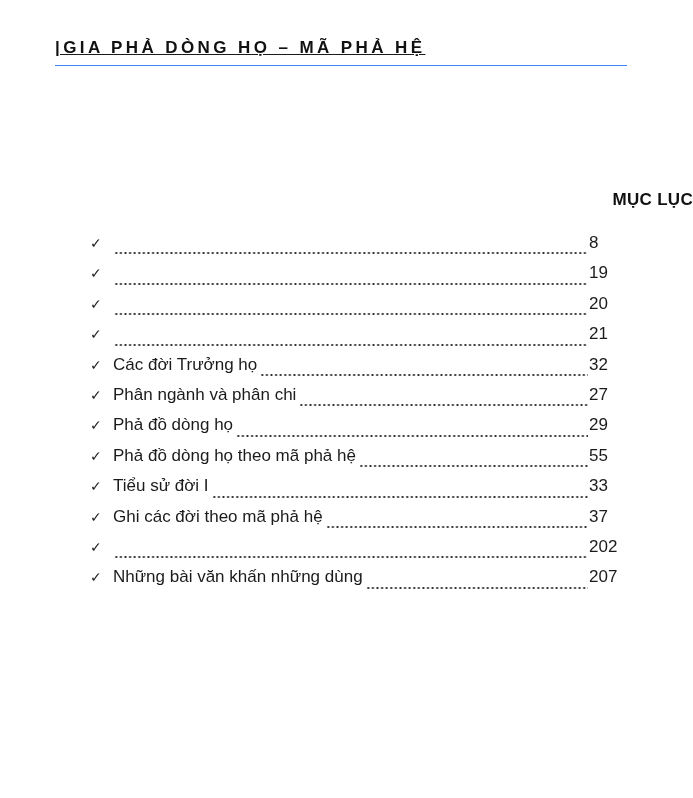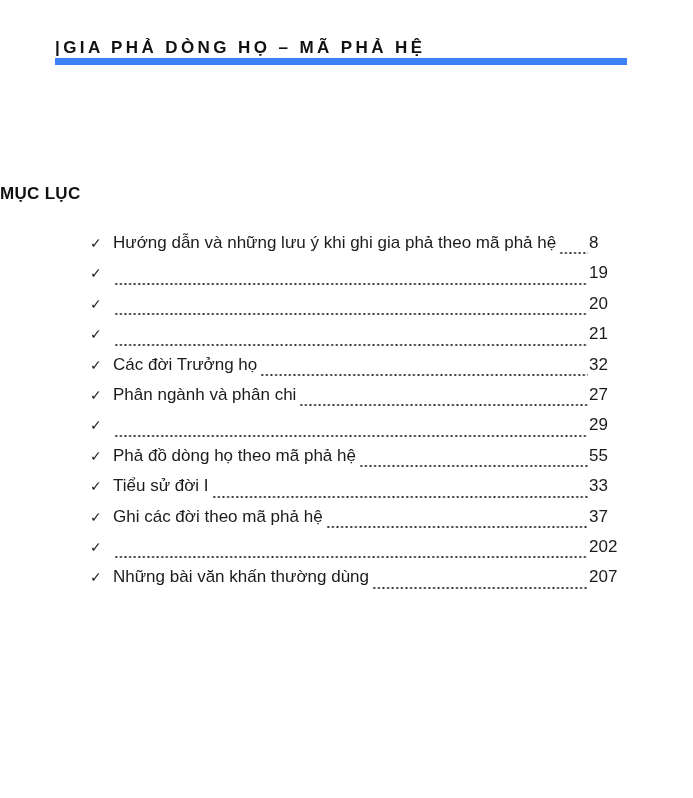--- a/index.html
+++ b/index.html
@@ -11,37 +11,39 @@
     position: relative;
     overflow: hidden;
   }
   .page { position: absolute; inset: 0; background: #ffffff; }
 
   
   .doc-header {
     position: absolute;
     left: 55px; top: 38px;
     width: 572px;
-    border-bottom: 7px solid #3b82f6;
+    padding-bottom: 7px;
+    border-bottom: 1px solid #3b82f6;
+    text-decoration: underline;
   }
   .doc-header-text {
     font-size: 17px;
     font-weight: 700;
     letter-spacing: 3.4px;
     color: #111111;
     white-space: nowrap;
   }
 
   
   .toc-heading {
     position: absolute;
-    left: 0; top: 184px;
+    left: 0; top: 190px;
     width: 693px;
     margin: 0;
-    text-align: left;
+    text-align: right;
     font-size: 17px;
     font-weight: 700;
     letter-spacing: 0.3px;
     color: #111111;
   }
 
   
   .toc-list {
     position: absolute;
     left: 90px; top: 233px;
@@ -89,21 +91,20 @@
 
   <div class="doc-header">
     <span class="doc-header-text">|GIA PHẢ DÒNG HỌ – MÃ PHẢ HỆ</span>
   </div>
 
   <h2 class="toc-heading">MỤC LỤC</h2>
 
   <div class="toc-list" id="toc-list">
   <div class="toc-row">
     <span class="check">✓</span>
-    <span class="t">Hướng dẫn và những lưu ý khi ghi gia phả theo mã phả hệ</span>
     <span class="dots"></span>
     <span class="num">8</span>
   </div>
 
   <div class="toc-row">
     <span class="check">✓</span>
     <span class="dots"></span>
     <span class="num">19</span>
   </div>
 
@@ -128,20 +129,21 @@
 
   <div class="toc-row">
     <span class="check">✓</span>
     <span class="t">Phân ngành và phân chi</span>
     <span class="dots"></span>
     <span class="num">27</span>
   </div>
 
   <div class="toc-row">
     <span class="check">✓</span>
+    <span class="t">Phả đồ dòng họ</span>
     <span class="dots"></span>
     <span class="num">29</span>
   </div>
 
   <div class="toc-row">
     <span class="check">✓</span>
     <span class="t">Phả đồ dòng họ theo mã phả hệ</span>
     <span class="dots"></span>
     <span class="num">55</span>
   </div>
@@ -161,19 +163,19 @@
   </div>
 
   <div class="toc-row">
     <span class="check">✓</span>
     <span class="dots"></span>
     <span class="num">202</span>
   </div>
 
   <div class="toc-row">
     <span class="check">✓</span>
-    <span class="t">Những bài văn khấn thường dùng</span>
+    <span class="t">Những bài văn khấn những dùng</span>
     <span class="dots"></span>
     <span class="num">207</span>
   </div>
 </div>
 
 </div>
 
 </body></html>

